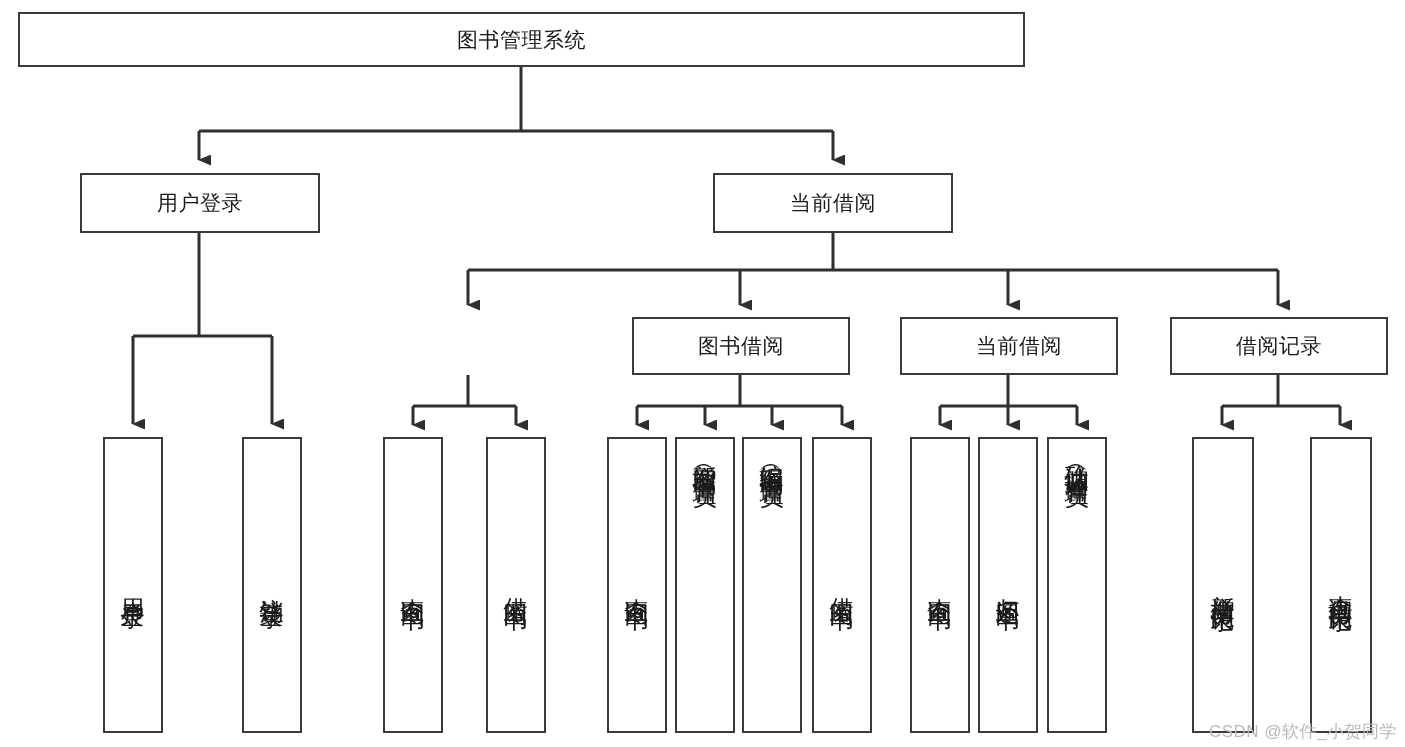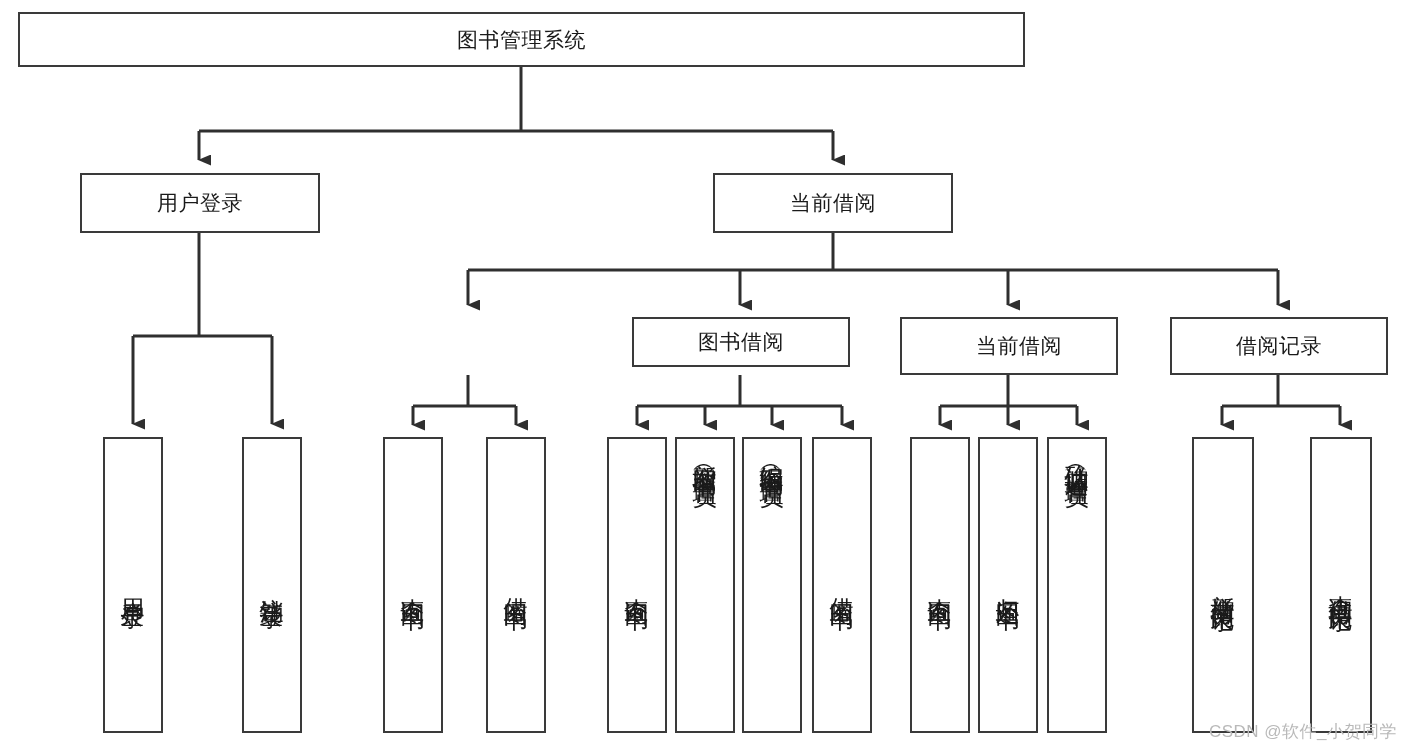--- a/index.html
+++ b/index.html
@@ -136,21 +136,21 @@
 
   <div class="node horiz" style="left:80px; top:173px; width:240px; height:60px;">
     <span class="lbl">用户登录</span>
   </div>
 
   <div class="node horiz" style="left:713px; top:173px; width:240px; height:60px;">
     <span class="lbl">当前借阅</span>
   </div>
 
 
-  <div class="node horiz" style="left:632px; top:317px; width:218px; height:50px;">
+  <div class="node horiz" style="left:632px; top:317px; width:218px; height:58px;">
     <span class="lbl">图书借阅</span>
   </div>
 
   <div class="node horiz" style="left:900px; top:317px; width:218px; height:58px;padding-left:20px;">
     <span class="lbl">当前借阅</span>
   </div>
 
   <div class="node horiz" style="left:1170px; top:317px; width:218px; height:58px;">
     <span class="lbl">借阅记录</span>
   </div>

